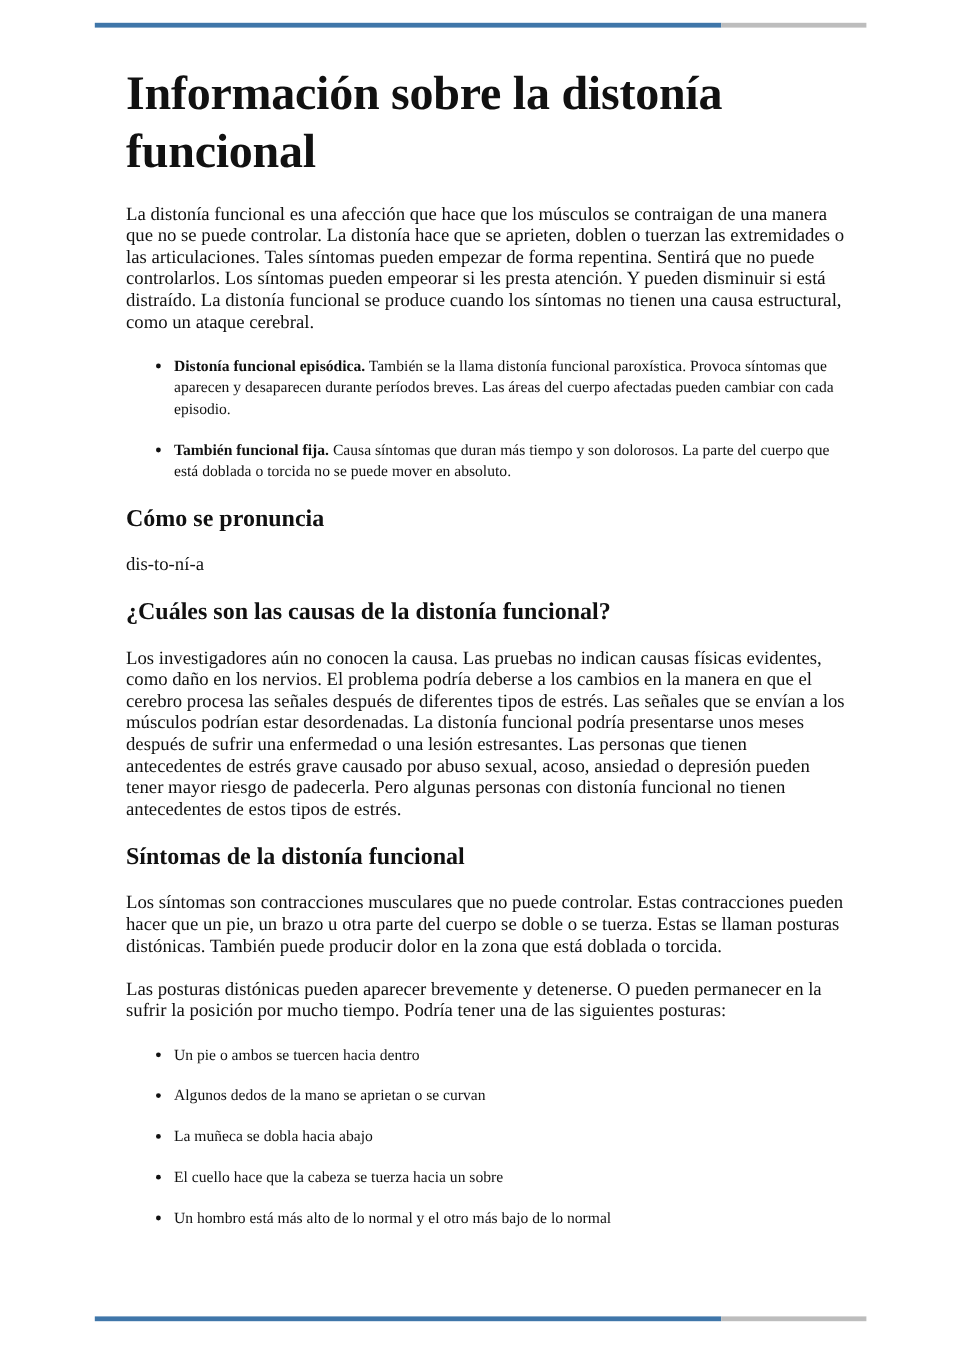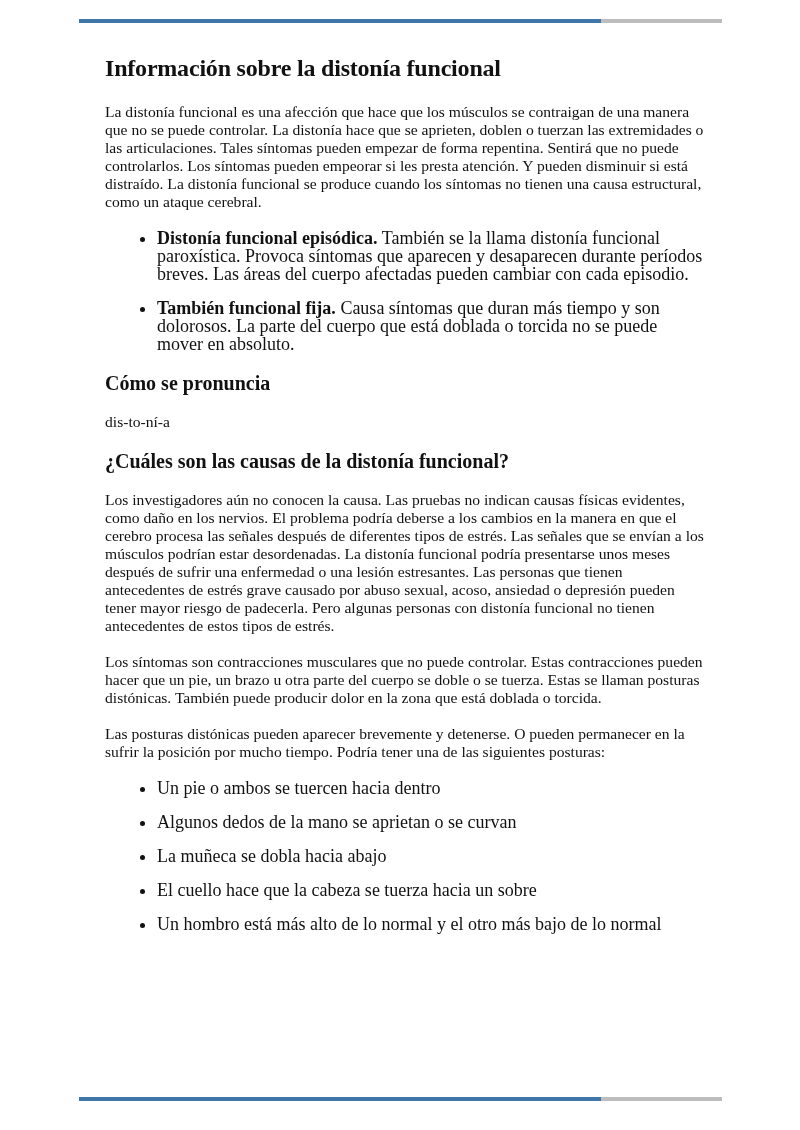--- a/index.html
+++ b/index.html
@@ -4,25 +4,25 @@
 <style>
   html, body { margin: 0; padding: 0; background: #ffffff; }
   body { width: 800px; height: 1130px; position: relative; overflow: hidden;
          font-family: "Liberation Serif", "DejaVu Serif", serif; color: #111; }
   .bar { position: absolute; left: 79px; width: 643px; height: 4px; display: flex; }
   .bar .blue { width: 522px; background: #3f76a9; height: 100%; }
   .bar .gray { flex: 1; background: #bdbdbd; height: 100%; }
   .top-bar { top: 19px; }
   .bottom-bar { top: 1097px; }
   .content { position: absolute; left: 105px; top: 54px; width: 600px; }
-  h1 { font-size: 24px; font-weight: bold; margin: 0 0 20px 0; line-height: 1.2; letter-spacing: -0.2px; }
+  h1 { font-size: 40px; font-weight: bold; margin: 0 0 20px 0; line-height: 1.2; letter-spacing: -0.2px; }
   h2 { font-size: 20px; font-weight: bold; margin: 0 0 18px 0; line-height: 1.2; }
   p { font-size: 15.6px; line-height: 18px; margin: 0 0 18px 0; }
   ul { margin: 0 0 18px 0; padding-left: 40px; }
-  li { font-size: 18px; line-height: 18px; margin-bottom: 16px; margin-left: 12px; }
+  li { font-size: 13px; line-height: 18px; margin-bottom: 16px; }
   li:last-child { margin-bottom: 0; }
   ul.types li { margin-bottom: 16px; }
   ul.postures li { margin-bottom: 16px; }
   .footer { position: absolute; top: 1149px; font-family: "DejaVu Sans", "Liberation Sans", sans-serif;
             font-size: 7.5px; font-style: italic; color: #888; }
   .footer-left { left: 80px; }
   .footer-right { right: 78px; }
 </style>
 </head>
 <body>
@@ -39,20 +39,21 @@
     <li><b>Distonía funcional episódica.</b><span> También se la llama distonía funcional paroxística. Provoca síntomas que aparecen y desaparecen durante períodos breves. Las áreas del cuerpo afectadas pueden cambiar con cada episodio.</span></li>
     <li><b>También funcional fija.</b><span> Causa síntomas que duran más tiempo y son dolorosos. La parte del cuerpo que está doblada o torcida no se puede mover en absoluto.</span></li>
   </ul>
 
   <h2>Cómo se pronuncia</h2>
   <p>dis-to-ní-a</p>
 
   <h2>¿Cuáles son las causas de la distonía funcional?</h2>
   <p>Los investigadores aún no conocen la causa. Las pruebas no indican causas físicas evidentes, como daño en los nervios. El problema podría deberse a los cambios en la manera en que el cerebro procesa las señales después de diferentes tipos de estrés. Las señales que se envían a los músculos podrían estar desordenadas. La distonía funcional podría presentarse unos meses después de sufrir una enfermedad o una lesión estresantes. Las personas que tienen antecedentes de estrés grave causado por abuso sexual, acoso, ansiedad o depresión pueden tener mayor riesgo de padecerla. Pero algunas personas con distonía funcional no tienen antecedentes de estos tipos de estrés.</p>
 
+  <h2>Síntomas de la distonía funcional</h2>
   <p>Los síntomas son contracciones musculares que no puede controlar. Estas contracciones pueden hacer que un pie, un brazo u otra parte del cuerpo se doble o se tuerza. Estas se llaman posturas distónicas. También puede producir dolor en la zona que está doblada o torcida.</p>
   <p>Las posturas distónicas pueden aparecer brevemente y detenerse. O pueden permanecer en la sufrir la posición por mucho tiempo. Podría tener una de las siguientes posturas:</p>
   <ul class="postures">
     <li>Un pie o ambos se tuercen hacia dentro</li>
     <li>Algunos dedos de la mano se aprietan o se curvan</li>
     <li>La muñeca se dobla hacia abajo</li>
     <li>El cuello hace que la cabeza se tuerza hacia un sobre</li>
     <li>Un hombro está más alto de lo normal y el otro más bajo de lo normal</li>
   </ul>
 </div>

